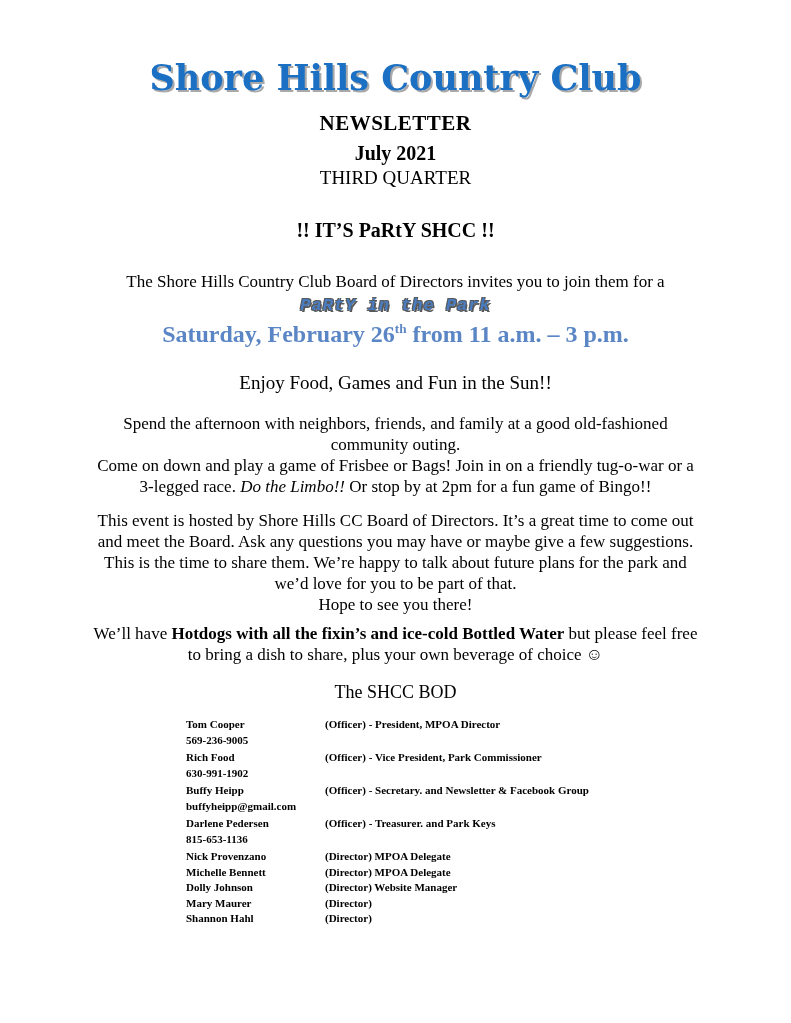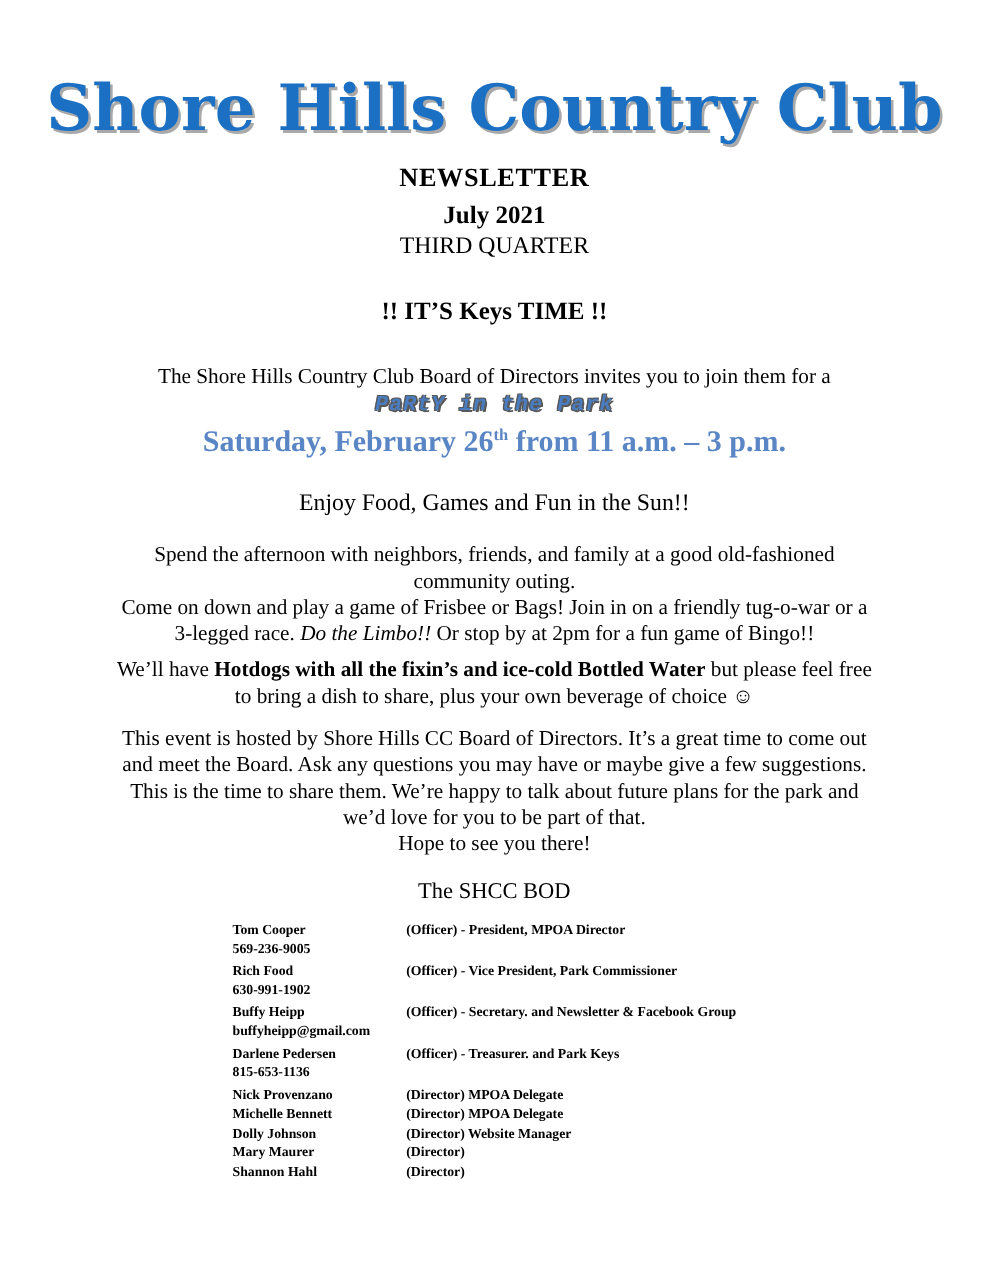--- a/index.html
+++ b/index.html
@@ -12,21 +12,21 @@
     background: var(--page-bg, #ffffff);
     font-family: "Liberation Serif", serif;
     color: var(--text-black, #000000);
     text-align: center;
     overflow: hidden;
   }
   .club-title {
     margin-top: 58px;
     font-family: "DejaVu Serif", serif;
     font-weight: bold;
-    font-size: 51px;
+    font-size: 35px;
     line-height: 1.15;
     letter-spacing: 0px;
     color: var(--title-blue, #1b70c4);
     text-shadow: 2px 2px 0 #a9a9a9;
   }
   .newsletter-label {
     margin-top: 13px;
     font-size: 21px;
     font-weight: bold;
     letter-spacing: 0.5px;
@@ -109,39 +109,39 @@
 </head>
 <body>
 
 <div class="page">
 
   <div class="club-title">Shore Hills Country Club</div>
   <div class="newsletter-label">NEWSLETTER</div>
   <div class="issue-date">July 2021</div>
   <div class="quarter-label">THIRD QUARTER</div>
 
-  <div class="party-headline">!! IT’S Keys TIME !!</div>
+  <div class="party-headline">!! IT’S PaRtY SHCC !!</div>
 
   <div class="content">
 
     <p class="invite-line">The Shore Hills Country Club Board of Directors invites you to join them for a</p>
 
     <div class="event-name">PaRtY in the Park</div>
 
     <div class="event-datetime"><span>Saturday, February 26</span><sup>th</sup><span> from 11 a.m. – 3 p.m.</span></div>
 
     <div class="event-tagline">Enjoy Food, Games and Fun in the Sun!!</div>
 
     <p class="body-para block-a">Spend the afternoon with neighbors, friends, and family at a good old-fashioned community outing.</p>
 
     <p class="body-para"><span>Come on down and play a game of Frisbee or Bags! Join in on a friendly tug-o-war or a 3-legged race. </span><em>Do the Limbo!!</em><span> Or stop by at 2pm for a fun game of Bingo!!</span></p>
 
+    <p class="body-para block-c"><span>This event is hosted by Shore Hills CC Board of Directors. It’s a great time to come out and meet the Board. Ask any questions you may have or maybe give a few suggestions. This is the time to share them. We’re happy to talk about future plans for the park and we’d love for you to be part of that.</span><br><span>Hope to see you there!</span></p>
+
     <p class="body-para block-b"><span>We’ll have </span><strong>Hotdogs with all the fixin’s and ice-cold Bottled Water</strong><span> but please feel free to bring a dish to share, plus your own beverage of choice </span><span>☺</span></p>
-
-    <p class="body-para block-c"><span>This event is hosted by Shore Hills CC Board of Directors. It’s a great time to come out and meet the Board. Ask any questions you may have or maybe give a few suggestions. This is the time to share them. We’re happy to talk about future plans for the park and we’d love for you to be part of that.</span><br><span>Hope to see you there!</span></p>
 
   </div>
 
   <div class="bod-heading"><span class="underlined">The SHCC BOD</span></div>
 
   <div class="bod-list">
 
     <div class="bod-row has-contact">
       <div class="bod-name-cell">
         <div>Tom Cooper</div>

